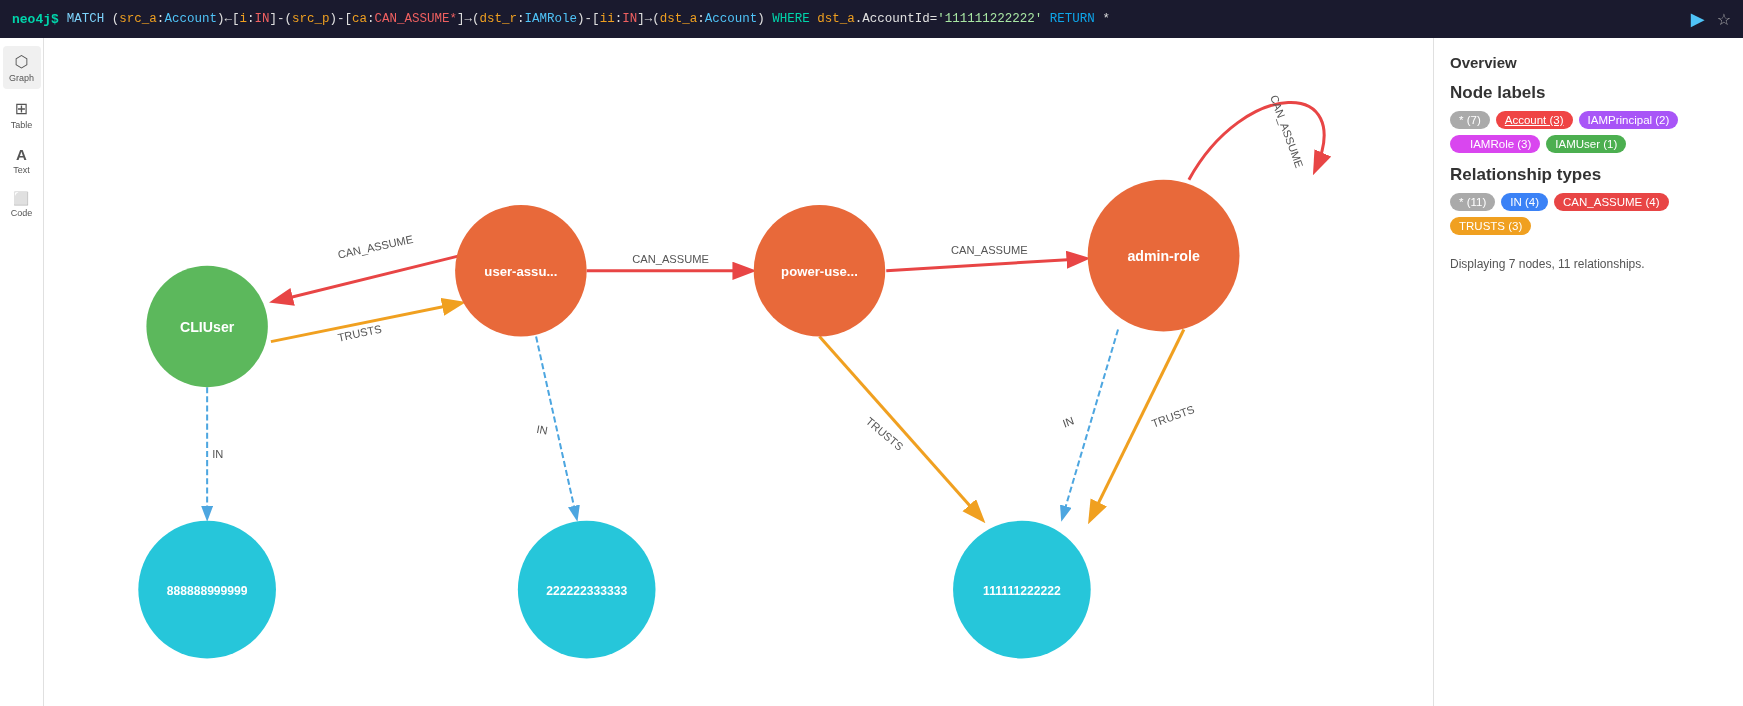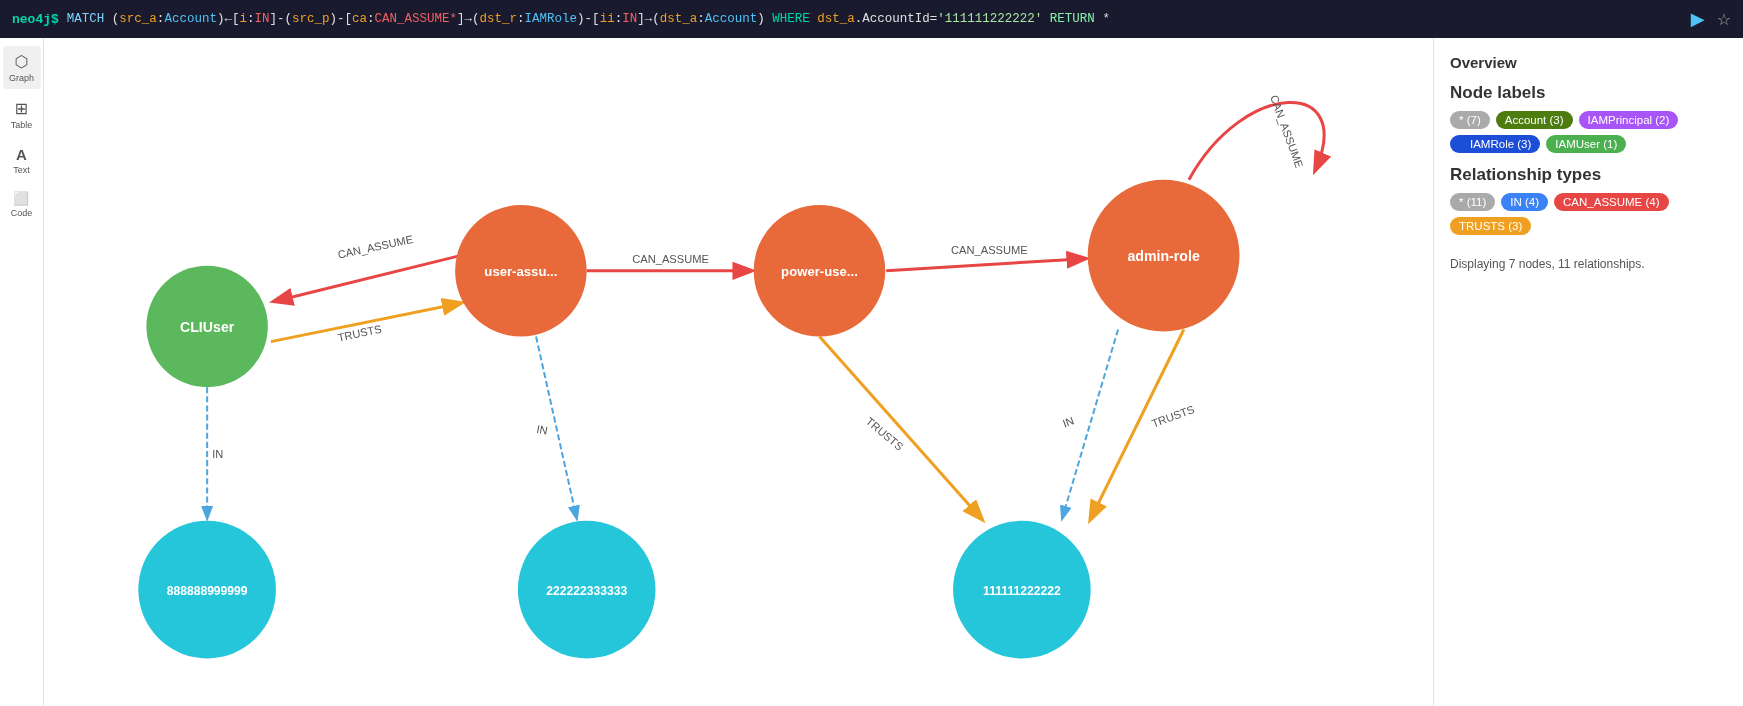--- a/index.html
+++ b/index.html
@@ -13,21 +13,21 @@
       font-size: 13px; gap: 8px;
     }
     #query-bar .prompt { color: #00d4aa; font-weight: bold; }
     #query-bar .query-text { flex: 1; font-size: 12.5px; line-height: 1.3; }
     .kw-match { color: #7dd3fc; }
     .kw-var { color: #f0a020; }
     .kw-label { color: #4fc3f7; }
     .kw-rel { color: #f06060; }
     .kw-where { color: #00d4aa; }
     .kw-string { color: #a8e6a3; }
-    .kw-return { color: #86efac; }
+    .kw-return { color: #0ea5e9; }
     .kw-star { color: #e0e0e0; }
     #run-btn {
       background: none; border: none; cursor: pointer;
       color: #4fc3f7; font-size: 18px; padding: 0 4px;
     }
     #star-btn { background: none; border: none; cursor: pointer; color: #aaa; font-size: 16px; }
 
     
     #main { display: flex; flex: 1; overflow: hidden; }
 
@@ -59,24 +59,24 @@
     }
     .panel-title { font-size: 15px; font-weight: 600; color: #333; margin-bottom: 12px; }
     .panel-section-title { font-size: 17px; font-weight: 700; color: #333; margin-bottom: 8px; margin-top: 12px; }
     .badges-row { display: flex; flex-wrap: wrap; gap: 6px; margin-bottom: 6px; }
     .badge {
       display: inline-flex; align-items: center; justify-content: center;
       padding: 3px 9px; border-radius: 12px; font-size: 11.5px; font-weight: 500;
       cursor: pointer; color: #fff;
     }
     .badge-gray { background: #aaa; color: #fff; }
-    .badge-teal { background: #4d7c0f; color: #fff; }
+    .badge-teal { background: #ef4444; color: #fff; text-decoration: underline; }
     .badge-purple { background: #a855f7; color: #fff; }
     .badge-green { background: #4caf50; color: #fff; }
-    .badge-orange { background: #1d4ed8; color: #fff; padding-left: 20px; }
+    .badge-orange { background: #d946ef; color: #fff; padding-left: 20px; }
     .badge-blue { background: #3b82f6; color: #fff; }
     .badge-red { background: #e84545; color: #fff; }
     .badge-yellow { background: #f0a020; color: #fff; }
     .display-info { font-size: 12px; color: #555; margin-top: 22px; font-family: Arial, sans-serif; }
   </style>
 </head>
 <body>
 
 <div id="query-bar">
   <span class="prompt">neo4j$</span>

